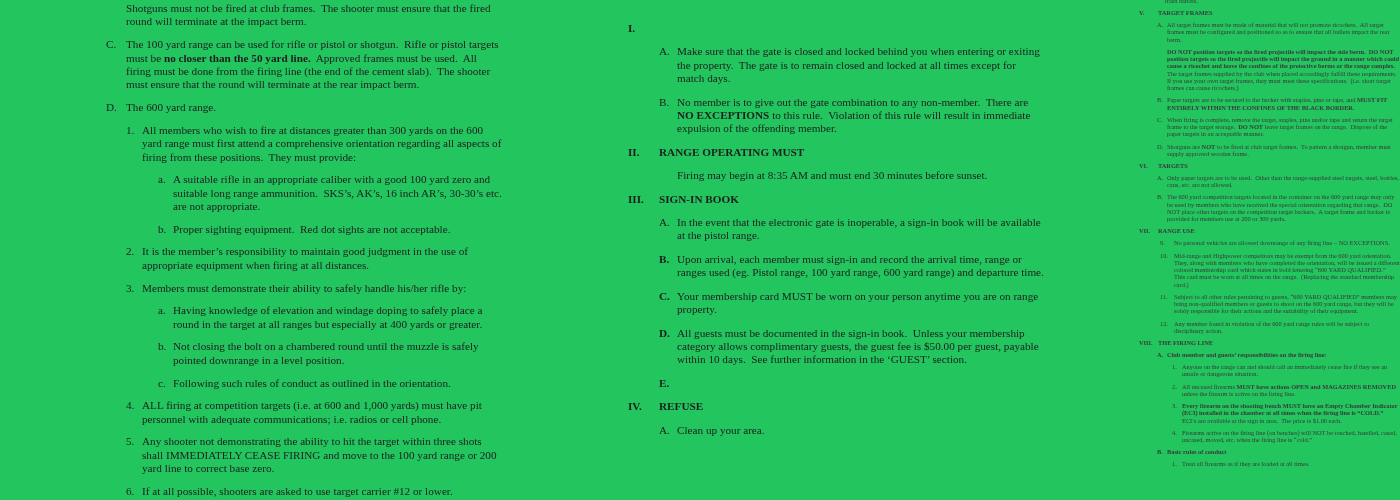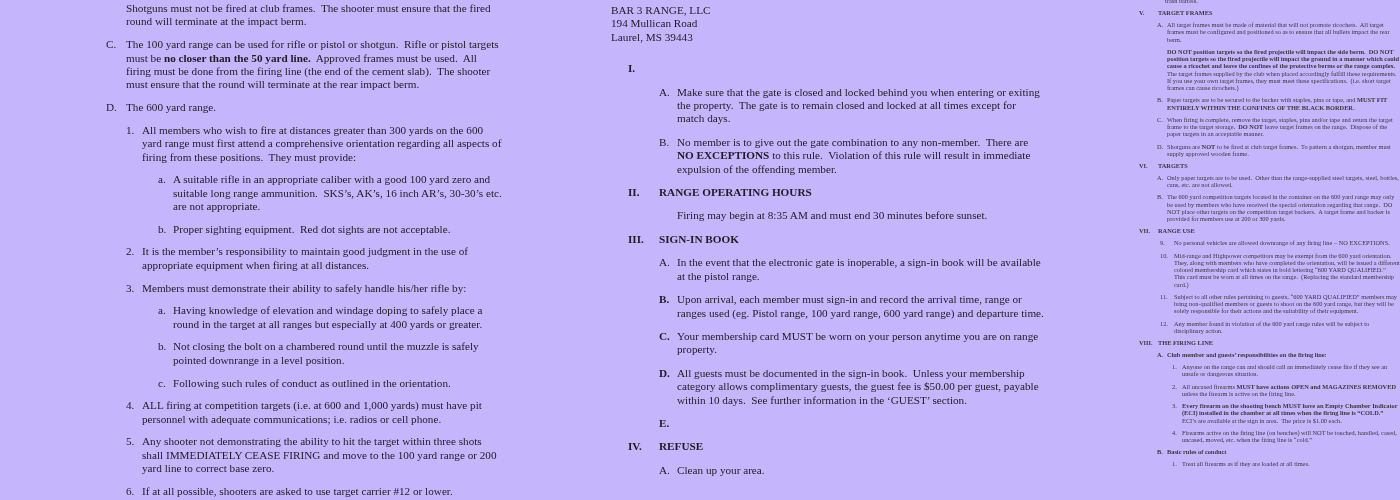--- a/index.html
+++ b/index.html
@@ -1,16 +1,16 @@
 <!DOCTYPE html>
 <html><head>
 <meta charset="utf-8">
 <style>
   html,body{margin:0;padding:0}
-  .page{position:relative;width:1400px;height:500px;background:#c4b5fd;overflow:hidden;
+  .page{position:relative;width:1400px;height:500px;background:#22c55e;overflow:hidden;
         font-family:"Liberation Serif","DejaVu Serif",serif;color:#1e1e1e}
   .col{position:absolute}
   .blk{margin-top:9.3px}
   .row{display:flex;align-items:flex-start}
   .body{flex:1;white-space:pre-wrap}
   .lbl{white-space:pre}
   .hdr{font-weight:bold}
   .bl{font-weight:bold}
   
   .col-left{left:106px;top:2px;width:398px;font-size:11.2px;line-height:13.4px}
@@ -96,39 +96,34 @@
       <span class="lbl w16">5.</span>
       <div class="body">Any shooter not demonstrating the ability to hit the target within three shots shall IMMEDIATELY CEASE FIRING and move to the 100 yard range or 200 yard line to correct base zero.</div>
     </div>
     <div class="blk row L1">
       <span class="lbl w16">6.</span>
       <div class="body">If at all possible, shooters are asked to use target carrier #12 or lower.</div>
     </div>
   </div>
 
   <div class="col col-mid">
-    <div class="blk">
-      <div>BAR 3 RANGE, LLC</div>
-      <div>194 Mullican Road</div>
-      <div>Laurel, MS 39443</div>
-    </div>
     <div class="blk row hdr Mh mt18">
       <span class="lbl w31">I.</span>
     </div>
     <div class="blk row M1">
       <span class="lbl w18">A.</span>
       <div class="body">Make sure that the gate is closed and locked behind you when entering or exiting the property.  The gate is to remain closed and locked at all times except for match days.</div>
     </div>
     <div class="blk row M1">
       <span class="lbl w18">B.</span>
       <div class="body"><span>No member is to give out the gate combination to any non-member.  There are </span><b>NO EXCEPTIONS</b><span> to this rule.  Violation of this rule will result in immediate expulsion of the offending member.</span></div>
     </div>
     <div class="blk row hdr Mh">
       <span class="lbl w31">II.</span>
-      <div class="body">RANGE OPERATING HOURS</div>
+      <div class="body">RANGE OPERATING MUST</div>
     </div>
     <div class="blk row Mp">
       <div class="body">Firing may begin at 8:35 AM and must end 30 minutes before sunset.</div>
     </div>
     <div class="blk row hdr Mh">
       <span class="lbl w31">III.</span>
       <div class="body">SIGN-IN BOOK</div>
     </div>
     <div class="blk row M1">
       <span class="lbl w18">A.</span>

